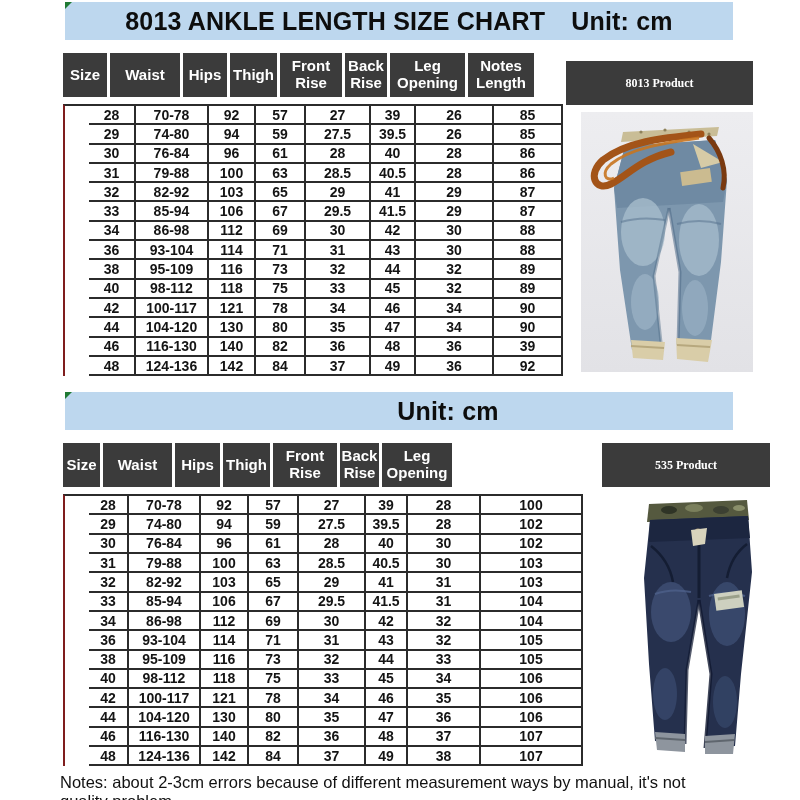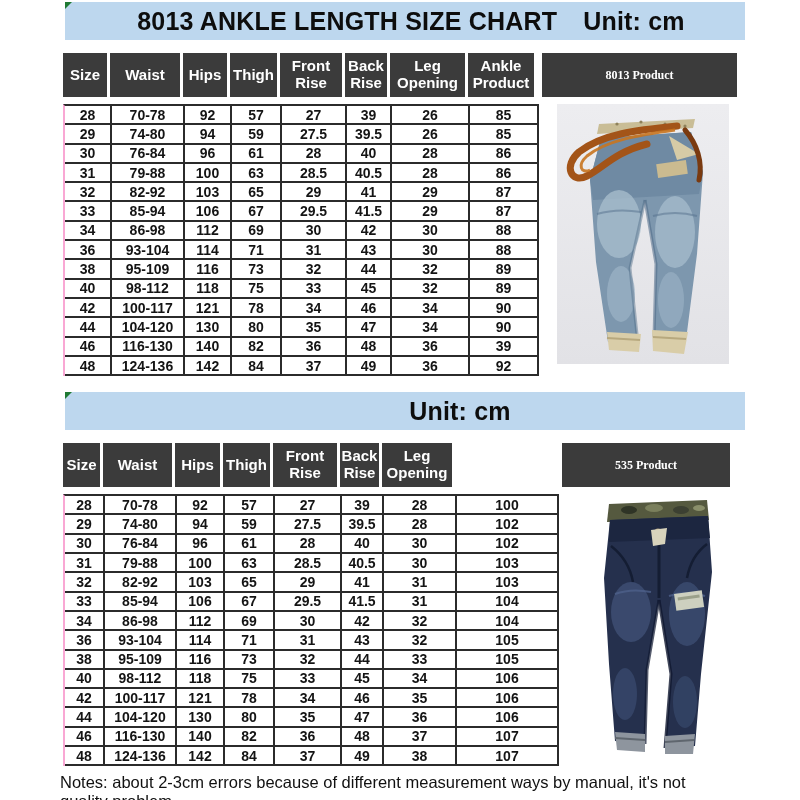--- a/index.html
+++ b/index.html
@@ -9,51 +9,51 @@
     font-family:"Liberation Sans","DejaVu Sans",sans-serif;
     color:#111;
   }
   .content{padding-left:63px;padding-top:2px;width:674px;}
 
   
   .banner{
     position:relative;margin-left:2px;width:668px;height:38px;
     background:var(--banner_bg,#bdd7ee);
     display:flex;align-items:center;justify-content:center;
-    font-weight:700;font-size:25px;letter-spacing:.2px;color:#0d0d0d;padding-left:12px;
+    font-weight:700;font-size:25px;letter-spacing:.2px;color:#0d0d0d;
   }
   .banner .gap-sm{width:26px;}
   .banner .gap-lg{width:98px;}
   .corner-mark{
     position:absolute;top:0;left:0;width:0;height:0;
     border-top:7px solid #1f7a33;border-right:7px solid transparent;
   }
 
   
-  .chart-flex{display:flex;align-items:flex-start;margin-top:13px;}
+  .chart-flex{display:flex;align-items:flex-end;margin-top:13px;}
   .hgrid{display:grid;}
-  .bgrid{display:grid;margin-top:7px;border-top:2px solid #2b2b2b;border-left:2px solid #f9a8d4;}
+  .bgrid{display:grid;margin-top:7px;border-top:2px solid #2b2b2b;border-left:2px solid #7f1d1d;padding-left:24px;}
   .t1 .hgrid,.t1 .bgrid{grid-template-columns:47px 73px 47px 50px 65px 45px 78px 69px;}
   .t2 .hgrid,.t2 .bgrid{grid-template-columns:40px 72px 48px 50px 67px 42px 73px 102px;}
   .hcell{
     background:var(--header_bg,#3b3b3b);color:var(--header_text,#fff);
     font-weight:700;font-size:15px;line-height:1.12;text-align:center;
     display:flex;align-items:center;justify-content:center;
     height:44px;border-right:3px solid #fff;box-sizing:border-box;padding:0 1px;
   }
   .bcell{
     background:#fff;color:#141414;font-weight:700;font-size:14px;
     display:flex;align-items:center;justify-content:center;
     height:17.3px;box-sizing:content-box;
     border-right:2px solid #2b2b2b;border-bottom:2px solid #2b2b2b;
   }
   
   .prodcol{display:flex;flex-direction:column;}
   .t1 .prodcol{width:198px;}
-  .t2 .prodcol{width:171px;}
+  .t2 .prodcol{width:171px;margin-left:16px;}
   .prodhead{
     margin-left:3px;height:44px;background:var(--header_bg,#3b3b3b);
     color:var(--header_text,#fff);font-weight:700;font-size:12px;
     display:flex;align-items:center;justify-content:center;box-sizing:border-box;font-family:Liberation Serif, serif;
   }
   .photo{margin-top:7px;}
   .t1 .photo{margin-left:18px;}
   .t2 .photo{margin-left:0;}
 
   
@@ -78,21 +78,21 @@
       <div class="chart-flex t1">
         <div>
           <div class="hgrid">
               <div class="hcell">Size</div>
               <div class="hcell">Waist</div>
               <div class="hcell">Hips</div>
               <div class="hcell">Thigh</div>
               <div class="hcell">Front Rise</div>
               <div class="hcell">Back Rise</div>
               <div class="hcell">Leg Opening</div>
-              <div class="hcell">Ankle Product</div>
+              <div class="hcell">Notes Length</div>
             </div>
           <div class="bgrid">
               <div class="bcell">28</div>
               <div class="bcell">70-78</div>
               <div class="bcell">92</div>
               <div class="bcell">57</div>
               <div class="bcell">27</div>
               <div class="bcell">39</div>
               <div class="bcell">26</div>
               <div class="bcell">85</div>

